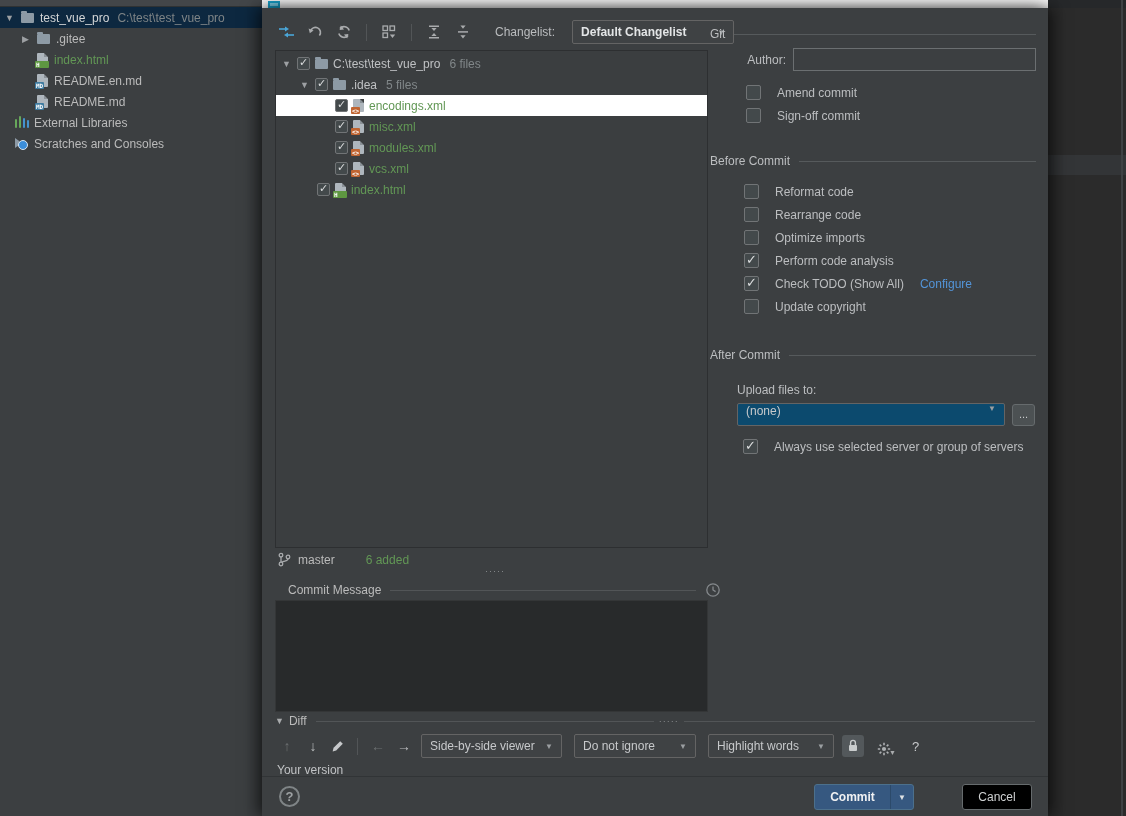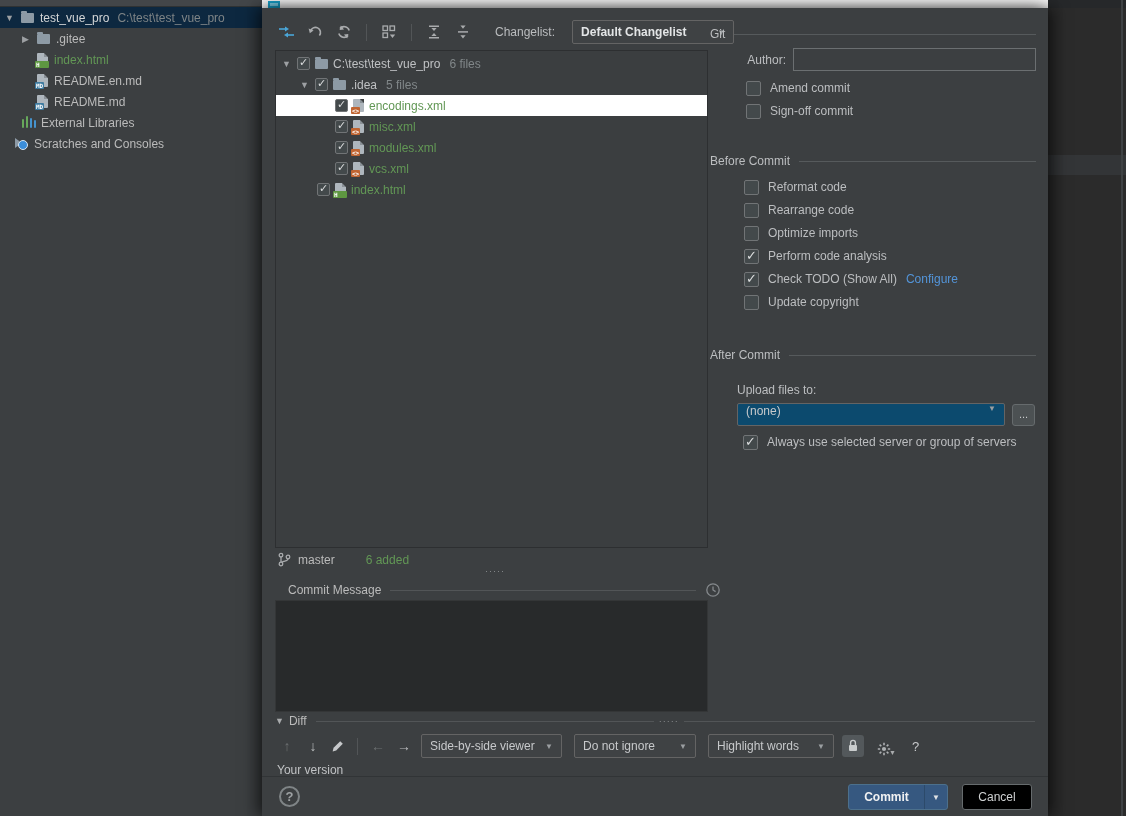--- a/index.html
+++ b/index.html
@@ -83,33 +83,33 @@
   .ar.dis{color:#6c6f71}
   .mini-select{height:24px;border:1px solid #646464;border-radius:2px;display:flex;align-items:center;padding:0 8px;gap:10px;color:#c7c9cb;cursor:pointer;background:#3f4244}
   .lockbtn{width:22px;height:22px;background:#53585b;border-radius:3px;display:flex;align-items:center;justify-content:center;cursor:pointer}
   .gearbtn{width:24px;height:22px;display:flex;align-items:flex-end;justify-content:center;cursor:pointer;position:relative}
   .gearbtn .car{position:absolute;right:0;bottom:1px;font-size:7px;color:#a9abad}
   .qmark{color:#c7c9cb;font-size:13px;margin-left:8px;cursor:pointer}
   .your-version{position:absolute;left:15px;top:755px;height:13px;overflow:hidden;color:#c0c2c4}
   
   .footer{position:absolute;left:0;right:0;top:768px;bottom:0;background:#3c3f41;border-top:1px solid #313436}
   .helpcirc{position:absolute;left:17px;top:9px;width:21px;height:21px;border:2px solid #7f8486;border-radius:50%;display:flex;align-items:center;justify-content:center;color:#9ea2a4;font-weight:bold;font-size:13px;cursor:pointer}
-  .btn-commit{position:absolute;left:586px;top:7px;width:100px;height:26px;display:flex;border:1px solid #4c708c;border-radius:3px;overflow:hidden;background:#365880;cursor:pointer}
+  .btn-commit{position:absolute;left:552px;top:7px;width:100px;height:26px;display:flex;border:1px solid #4c708c;border-radius:3px;overflow:hidden;background:#365880;cursor:pointer}
   .btn-commit .main{flex:1;display:flex;align-items:center;justify-content:center;color:#f0f1f2;font-weight:bold}
   .btn-commit .drop{width:23px;border-left:1px solid #2c4a6a;display:flex;align-items:center;justify-content:center;color:#dfe2e4;font-size:8px}
   .btn-cancel{position:absolute;left:700px;top:7px;width:70px;height:26px;background:#000000;border:1px solid #666b6d;border-radius:3px;display:flex;align-items:center;justify-content:center;color:#cfd1d2;cursor:pointer}
   
   .options{position:absolute;left:448px;top:8px;width:330px}
   .sec{display:flex;align-items:center;gap:9px;color:#bcbec0;margin-right:4px}
   .sec::after{content:"";flex:1;border-top:1px solid #565a5c}
   .sec.git{margin-top:11px}
   .author-row{margin-top:7px;display:flex;align-items:center;padding-left:24px}
   .author-row .alab{width:52px;text-align:right;margin-right:7px;color:#bcbec0}
   .author-input{flex:1;height:23px;background:#3c3f41;border:1px solid #6b6f71;margin-right:4px}
-  .opt{display:flex;gap:9px;color:#bcbec0;height:23px}
+  .opt{display:flex;align-items:center;gap:16px;color:#bcbec0;height:23px}
   .opt .link{color:#5394d8;cursor:pointer}
   .git-opts{margin-top:10px;padding-left:36px}
   .sec.before{margin-top:27px}
   .bc-items{margin-top:12px;padding-left:34px}
   .sec.after{margin-top:30px}
   .upload-label{margin-top:21px;padding-left:27px;color:#bcbec0}
   .upload-row{margin-top:6px;padding-left:27px;display:flex;align-items:center}
   .upload-select{width:268px;height:23px;border:1px solid #646464;border-radius:2px;display:flex;align-items:flex-start;padding:0 8px;color:#c7c9cb;cursor:pointer;background:#0c4a6e}
   .dots-btn{width:23px;height:22px;margin-left:7px;background:#4c5153;border:1px solid #666b6d;border-radius:3px;display:flex;align-items:center;justify-content:center;color:#c7c9cb;cursor:pointer;font-size:11px;line-height:5px}
   .always-row{margin-top:9px;padding-left:33px}
@@ -153,21 +153,21 @@
     <span class="name">README.en.md</span>
   </div>
 
   <div class="prow" style="padding-left:37px">
     <span class="fico md">
         <span class="badge">MD</span>
       </span>
     <span class="name">README.md</span>
   </div>
 
-  <div class="prow" style="padding-left:22px">
+  <div class="prow" style="padding-left:15px">
     <span class="extlib">
         <i></i>
         <i></i>
         <i></i>
         <i></i>
       </span>
     <span class="name">External Libraries</span>
   </div>
 
   <div class="prow" style="padding-left:15px">

